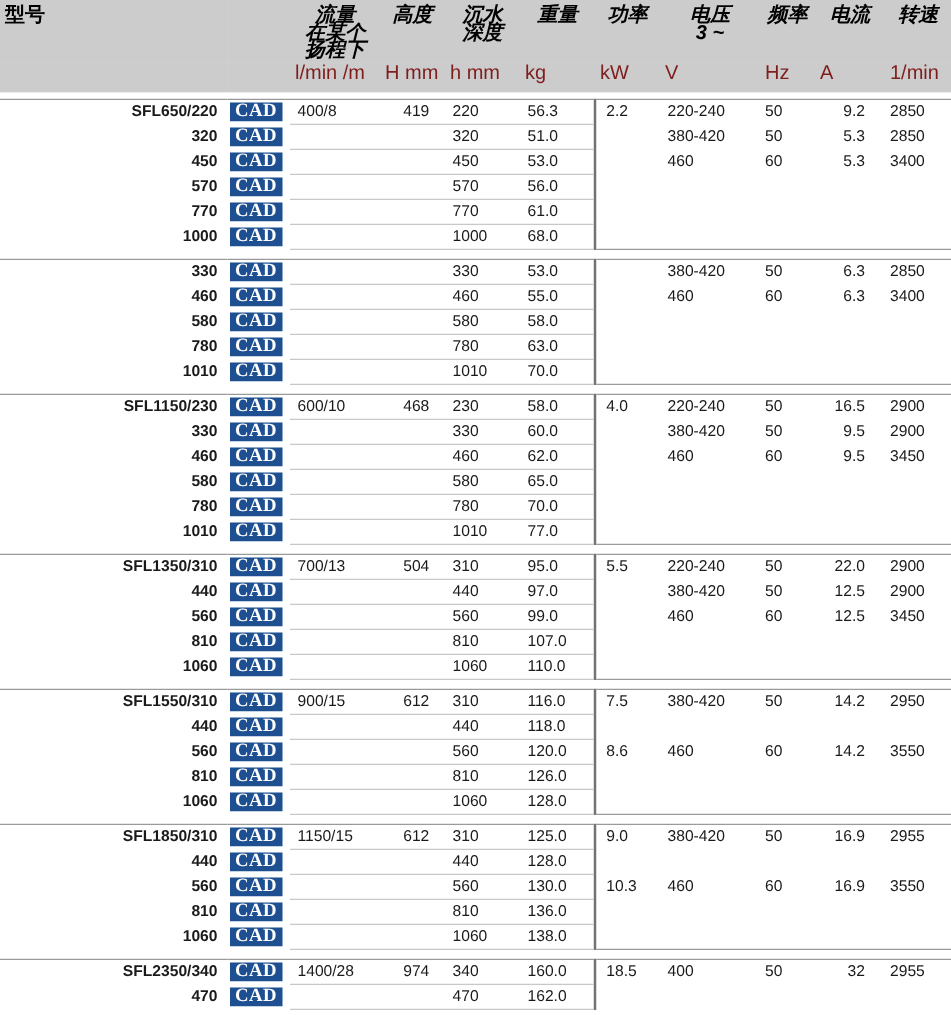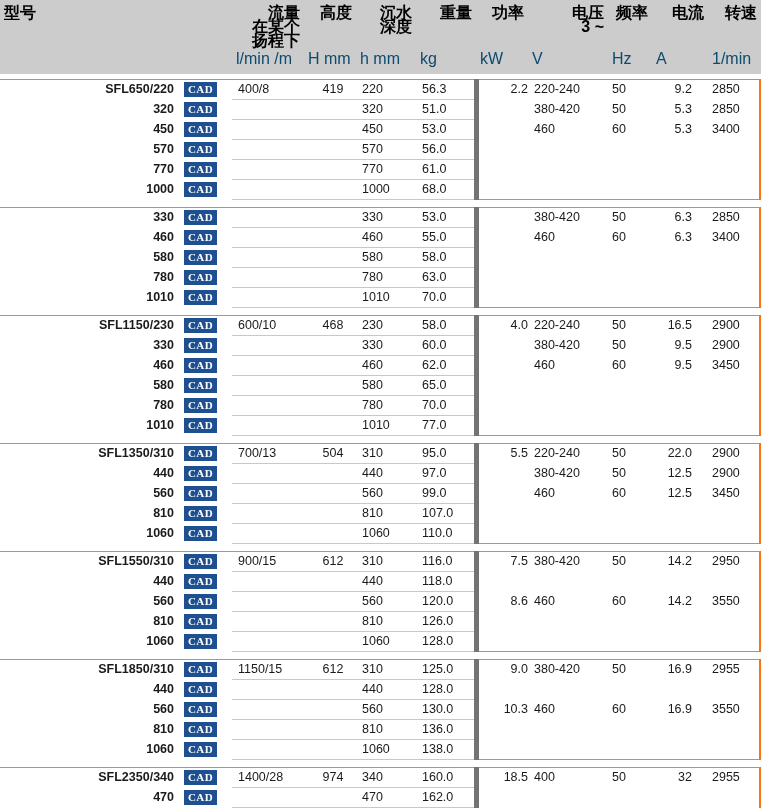--- a/index.html
+++ b/index.html
@@ -31,31 +31,32 @@
     font-weight: bold;
     font-size: 16px;
     color: #000000;
     text-align: left;
     vertical-align: top;
     padding: 6px 4px 2px 4px;
     border: none;
   }
   thead th.unit-cell {
     font-weight: normal;
-    color: #0c4a6e;
+    color: #7f1d1d;
     padding: 0 4px 6px 4px;
     vertical-align: bottom;
   }
   thead th .hdr-line {
     display: block;
     line-height: 14px;
     white-space: nowrap;
   }
   thead th.num-head {
-    text-align: right;
+    text-align: center;
+    font-style: italic;
   }
 
   .header-spacer td {
     height: 5px;
     padding: 0;
     background: #ffffff;
     border-bottom: 1px solid #999999;
   }
 
   
@@ -87,42 +88,42 @@
   td.c-freq   { text-align: left;  padding-left: 4px; margin-left: 40px; }
   td.c-amp    { text-align: right; padding-right: 16px; }
   td.c-speed  { text-align: left;  padding-left: 4px; }
 
   
   td.ruled {
     border-bottom: 1px solid #c8c8c8;
   }
 
   
-  td.box-left  { border-left: 5px solid #737373; text-align: right; }
-  td.box-right { border-right: 4px solid #f97316; }
+  td.box-left  { border-left: 2px solid #737373; }
+  td.box-right { border-right: 1px solid #f97316; }
   tr.grp-first td.box-top { border-top: 1px solid #9a9a9a; }
   tr.grp-last  td.box-bot { border-bottom: 1px solid #9a9a9a; }
 
   
   tr.group-sep td {
     height: 7px;
     line-height: 7px;
     padding: 0;
     border-bottom: 1px solid #9a9a9a;
     background: #ffffff;
   }
 
   
   .cad-badge {
     display: inline-block;
     background: #1d4f91;
     color: #ffffff;
     font-family: "Liberation Serif", "DejaVu Serif", serif;
     font-weight: bold;
-    font-size: 11px;
+    font-size: 15px;
     line-height: 13px;
     letter-spacing: 0.4px;
     padding: 1px 4px 1px 4px;
     text-align: center;
     cursor: pointer;
     white-space: nowrap;
   }
 </style>
 </head>
 <body>

